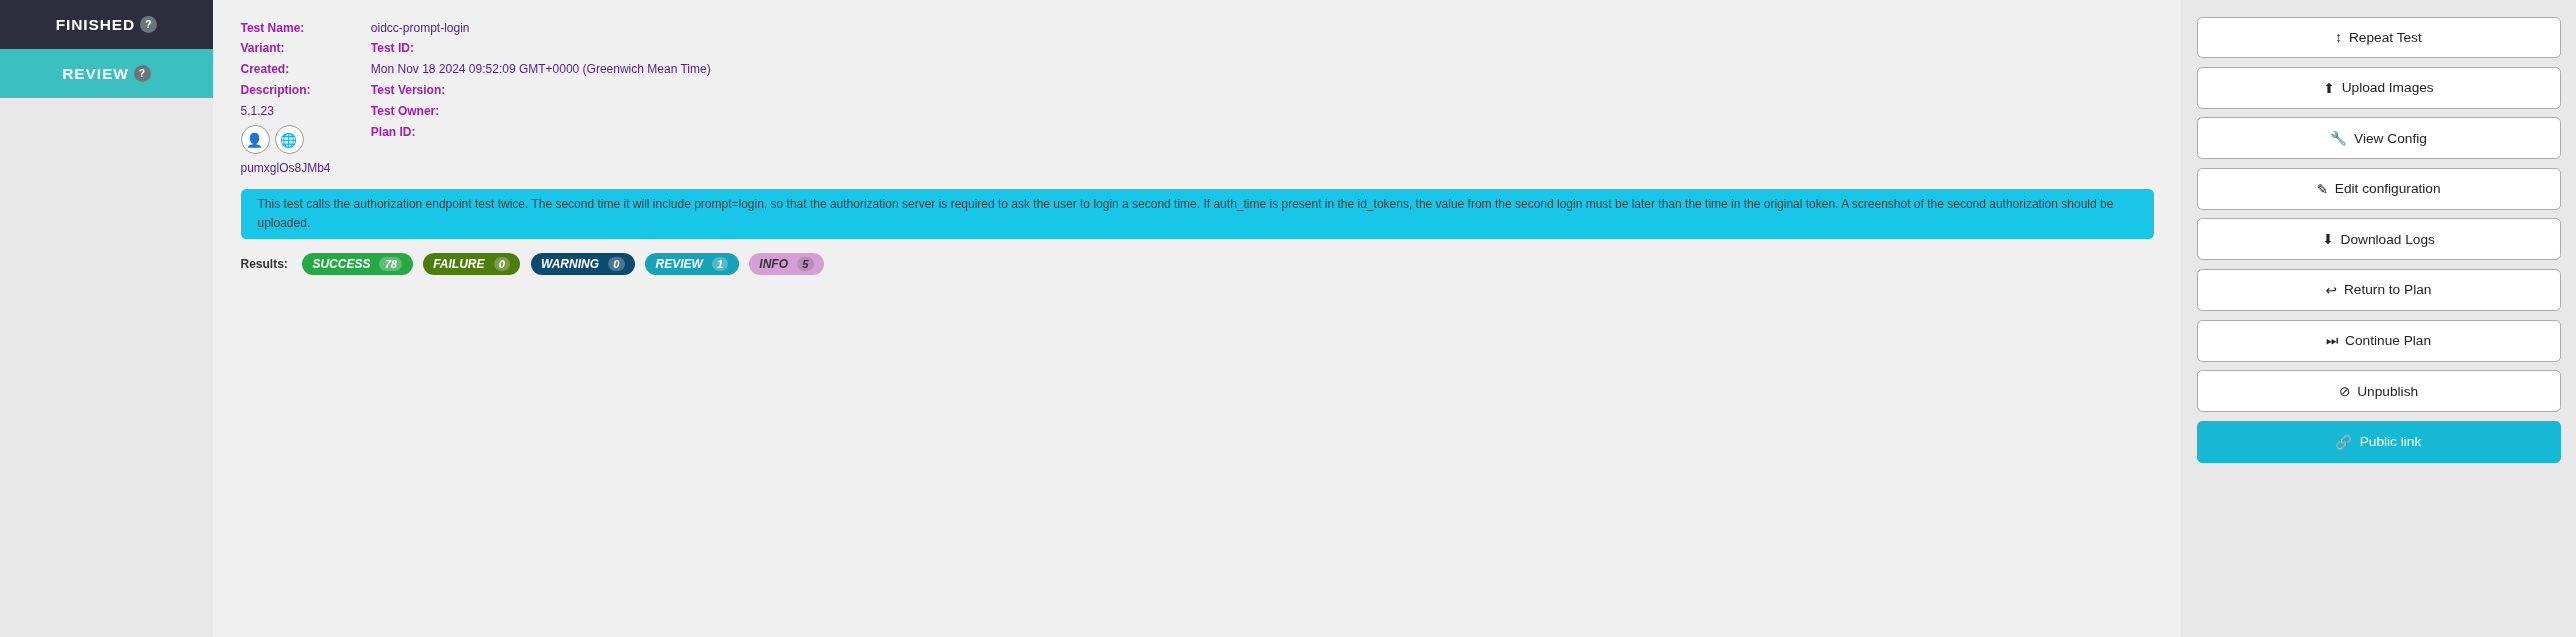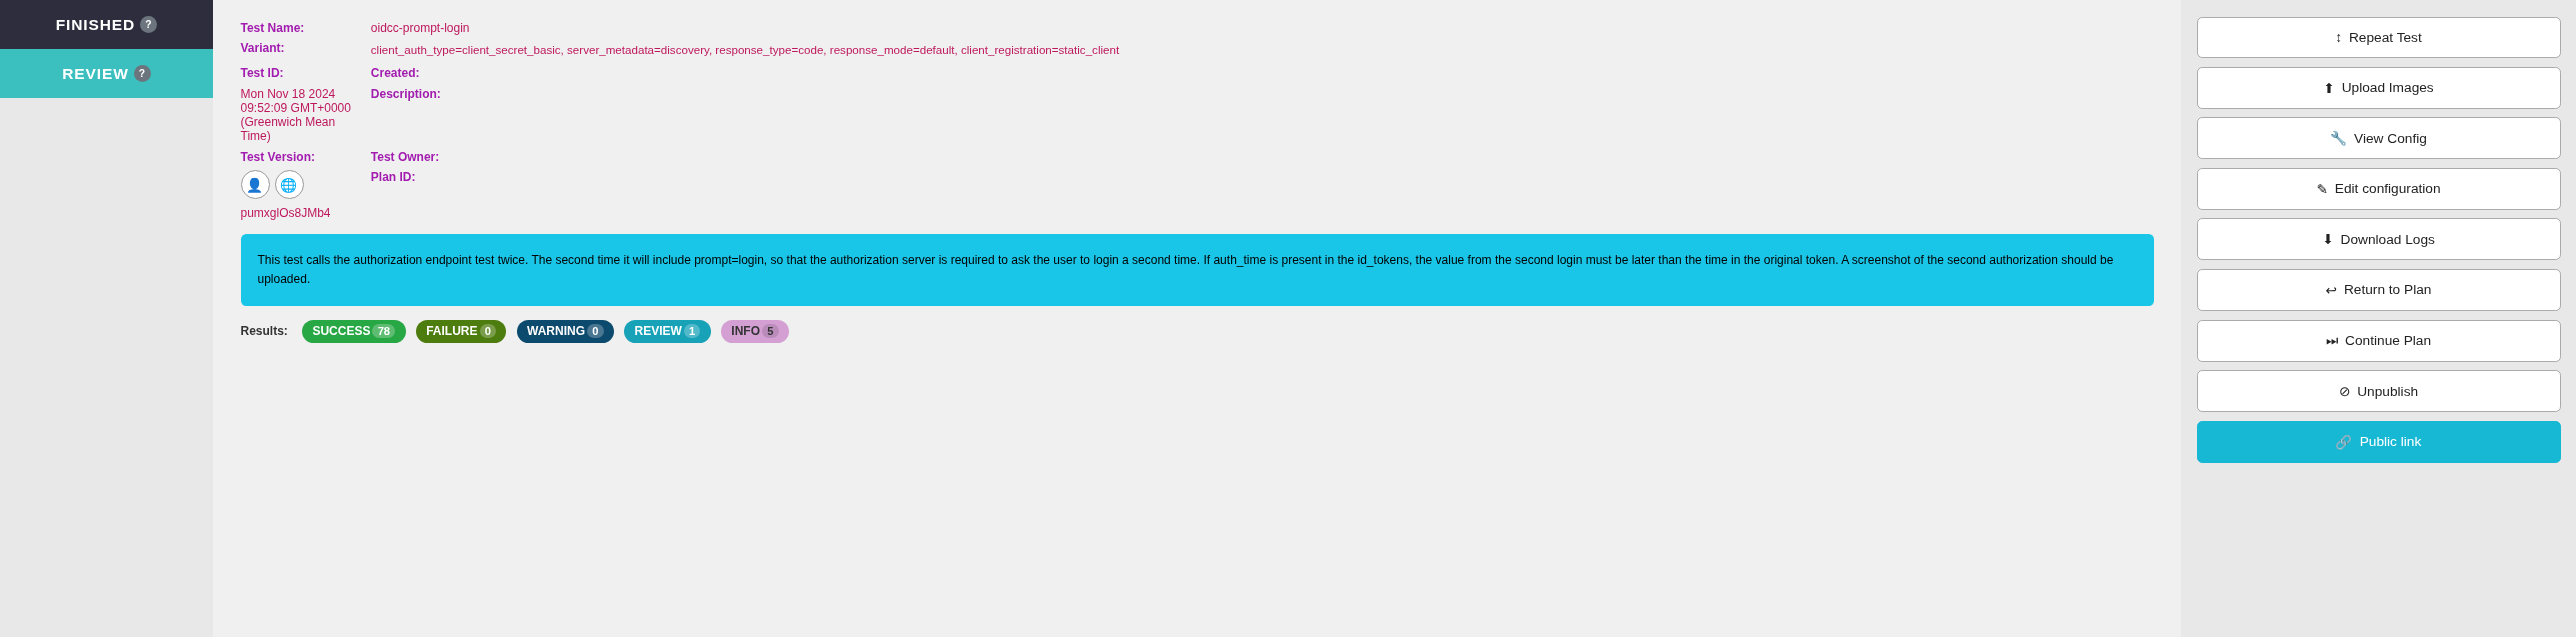--- a/index.html
+++ b/index.html
@@ -75,21 +75,21 @@
       grid-template-columns: 120px 1fr;
       gap: 6.9px 10.3px;
       align-items: start;
     }
     .info-label {
       font-weight: 600;
       color: #a21caf;
       font-size: 12px;
     }
     .info-value {
-      color: #be185d;
+      color: #4c1d95;
       font-size: 12px;
     }
 
     .variant-value {
       font-size: 11.6px;
       line-height: 1.5;
     }
 
     .owner-icons {
       display: flex;
@@ -105,46 +105,47 @@
       justify-content: center;
       font-size: 13.7px;
       color: #555;
       background: white;
       cursor: pointer;
     }
 
     .description-box {
       background: #1ac6e8;
       border-radius: 5.2px;
-      padding: 17px 17px;
-      color: #000000;
+      padding: 6px 17px;
+      color: #404040;
       font-size: 12px;
       line-height: 1.6;
     }
 
     .results-row {
       display: flex;
       align-items: center;
       gap: 10.3px;
     }
     .results-label {
       font-weight: 600;
       color: #333;
       font-size: 12px;
       margin-right: 4px;
     }
     .badge {
       display: inline-flex;
       align-items: center;
-      gap: 2px;
+      gap: 9px;
       padding: 4.3px 10.3px;
       border-radius: 17px;
       font-weight: bold;
       font-size: 12px;
       color: white;
+      font-style: italic;
     }
     .badge-success { background: #28a745; }
     .badge-failure { background: #4d7c0f; }
     .badge-warning { background: #0c4a6e; }
     .badge-review { background: #17a2b8; }
     .badge-info { background: #d4a0d4; color: #333; }
 
     .badge-count {
       background: rgba(255,255,255,0.25);
       border-radius: 8.6px;
@@ -204,30 +205,30 @@
     <span class="help-badge">?</span>
   </div>
 </div>
 
 <div class="main">
   <div class="info-table">
     <span class="info-label">Test Name:</span>
     <span class="info-value">oidcc-prompt-login</span>
 
     <span class="info-label">Variant:</span>
-    <span class="info-value variant-value">client_auth_type=client_secret_basic, server_metadata=discovery, response_type=code, response_mode=default, client_registration=static_client</span>
 
     <span class="info-label">Test ID:</span>
 
     <span class="info-label">Created:</span>
     <span class="info-value">Mon Nov 18 2024 09:52:09 GMT+0000 (Greenwich Mean Time)</span>
 
     <span class="info-label">Description:</span>
 
     <span class="info-label">Test Version:</span>
+    <span class="info-value">5.1.23</span>
 
     <span class="info-label">Test Owner:</span>
     <div class="owner-icons">
       <div class="owner-icon">👤</div>
       <div class="owner-icon">🌐</div>
     </div>
 
     <span class="info-label">Plan ID:</span>
     <span class="info-value">pumxglOs8JMb4</span>
   </div>

